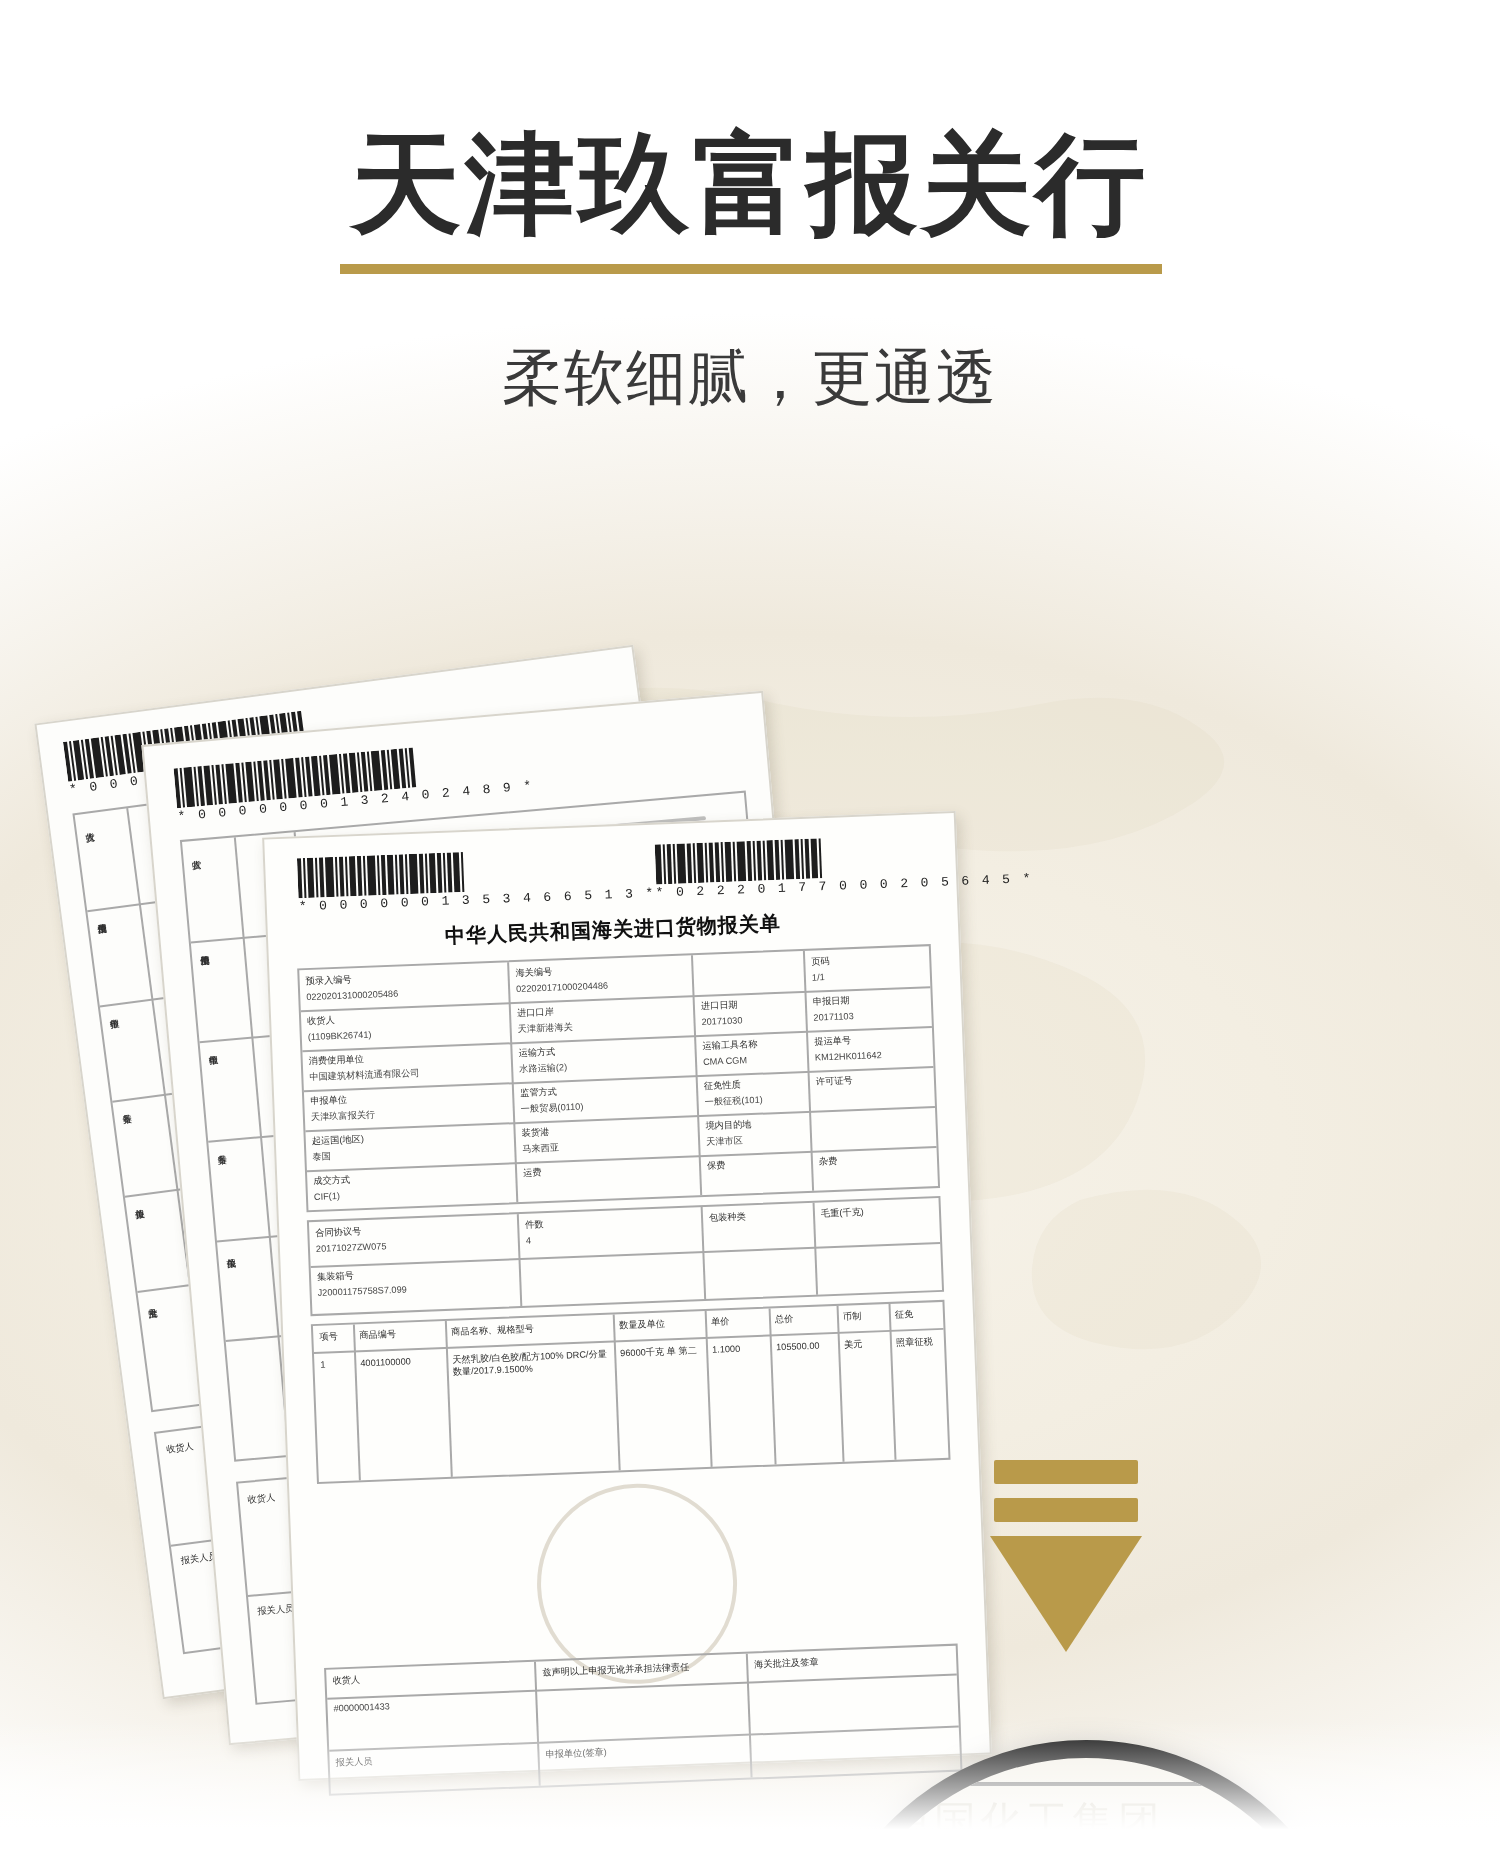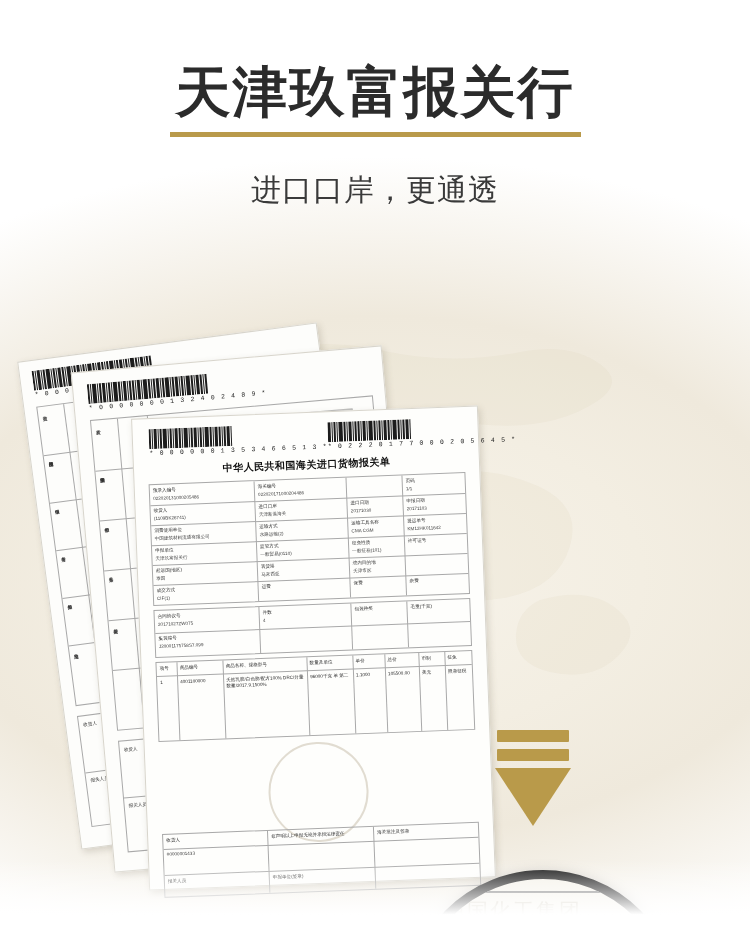--- a/index.html
+++ b/index.html
@@ -242,21 +242,21 @@
       <path d="M540 330 q50 -14 78 10 q24 20 2 44 q-26 28 -70 18 q-36 -8 -34 -38 q2 -24 24 -34z"></path>
       <path d="M210 400 q44 -12 72 12 q24 20 6 46 q-22 32 -64 24 q-36 -8 -34 -44 q2 -28 20 -38z"></path>
     </g>
   </svg>
 
   <div class="headline-wrap">
     <div class="headline">天津玖富报关行</div>
   </div>
 
   <div class="sub-wrap">
-    <div class="subline">进口口岸，更通透</div>
+    <div class="subline">柔软细腻，更通透</div>
   </div>
 
   <div class="docs">
 
     <div class="doc doc-1">
       <div style="padding:10px 10px 0 12px;">
         <div class="barcode">
           <i style="width:2px"></i>
             <i style="width:1px"></i>
             <i style="width:3px"></i>

